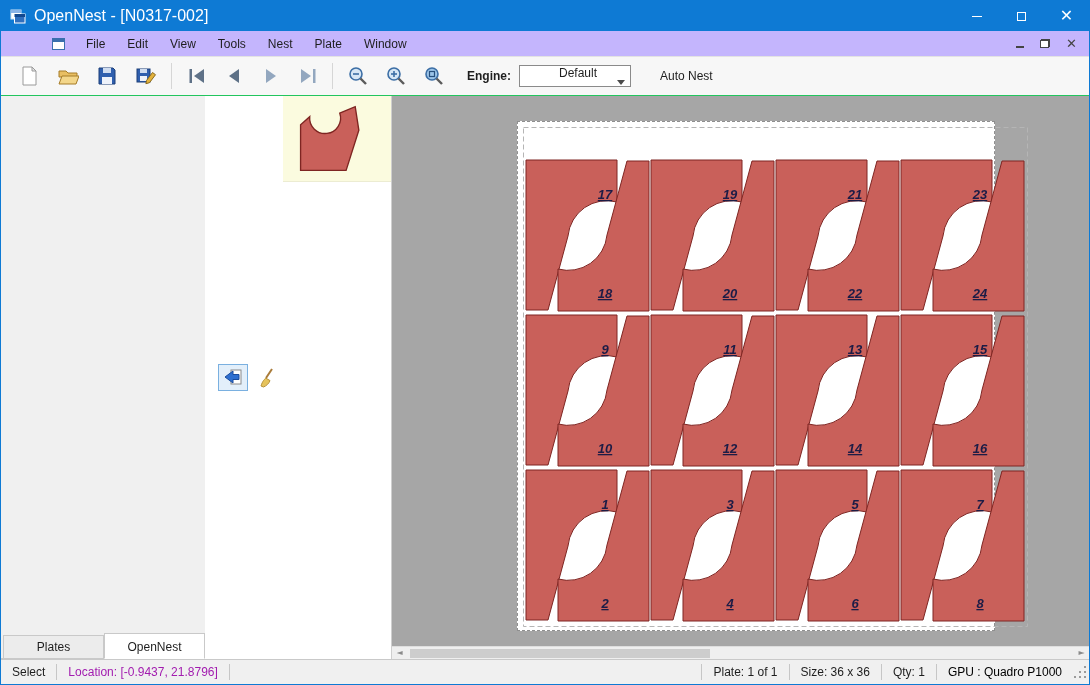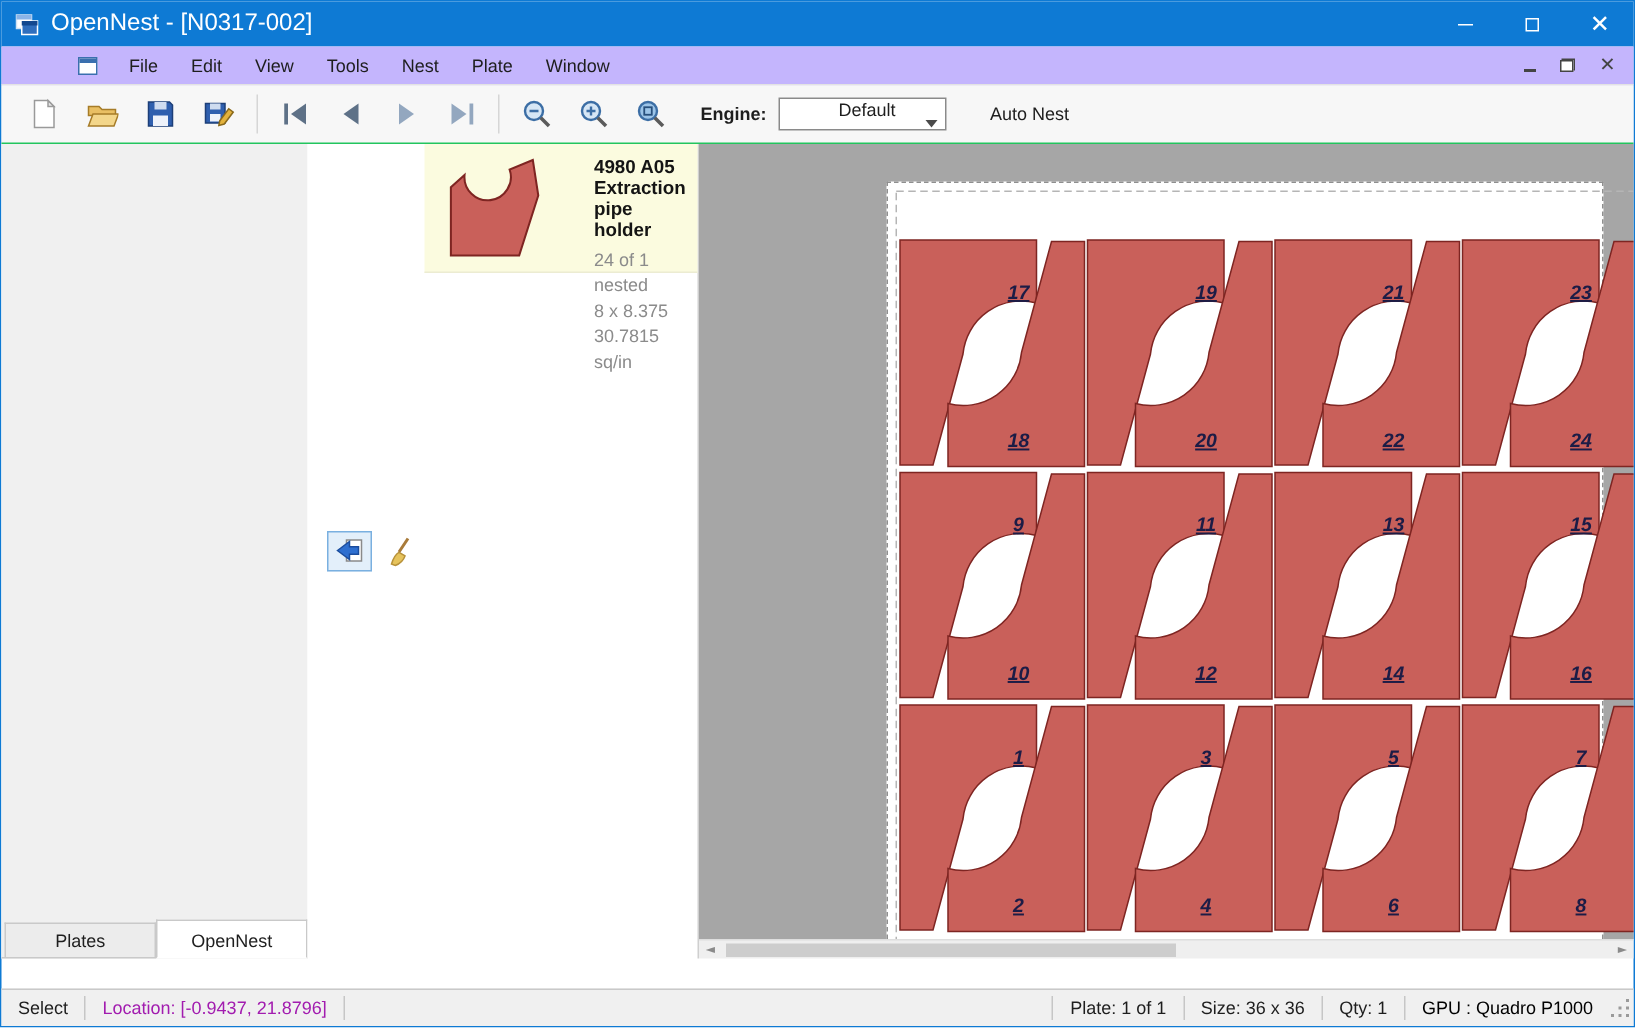--- a/index.html
+++ b/index.html
@@ -59,21 +59,21 @@
   .canvas-wrap{flex:1;display:flex;flex-direction:column;min-width:0;}
   .canvas{flex:1;background:#a6a6a6;position:relative;overflow:hidden;}
   .plate{position:absolute;left:125px;top:25px;width:478px;height:510px;background:#fff;border:1px dashed #8f8f8f;font-style:italic;}
   .plate svg{position:absolute;left:0;top:0;}
   .part-num{font-family:"Liberation Sans",sans-serif;font-size:13px;font-weight:bold;text-decoration:underline;}
   .hscroll{flex:0 0 13px;background:#efefef;border-top:1px solid #dedede;display:flex;align-items:center;}
   .hs-arrow{width:15px;text-align:center;color:#8a8a8a;font-size:8px;line-height:12px;font-family:"DejaVu Sans",sans-serif;}
   .hs-thumb{height:9px;width:300px;background:#cdcdcd;margin-left:3px;}
 
   
-  .statusbar{flex:0 0 25px;background:#f0f0f0;border-top:1px solid #c9c9c9;display:flex;align-items:center;margin-top:20px;}
+  .statusbar{flex:0 0 25px;background:#f0f0f0;border-top:1px solid #c9c9c9;display:flex;align-items:center;}
   .sb-cell{padding:0 11px;white-space:nowrap;}
   .sb-sep{width:1px;height:16px;background:#c6c6c6;}
   .sb-loc{color:#a21caf;}
   .sb-spacer{flex:1;}
   .sb-gpu{color:#000000;}
   .grip{width:16px;height:100%;position:relative;}
   .grip i{position:absolute;width:2px;height:2px;background:#9a9a9a;}
 </style>
 </head>
 <body>
@@ -217,26 +217,20 @@
           <svg width="22" height="22" viewBox="0 0 22 22">
             <line x1="15" y1="2" x2="9" y2="11" stroke="#a97b3a" stroke-width="2"></line>
             <path d="M4,19 C5.5,14 7.5,12 9,11.2 L13,13.6 C12,16.5 9.5,18.8 6.5,20 z" fill="#e6c35c" stroke="#b8923a"></path>
           </svg>
         </div>
       </div>
       <div class="drawing-item">
         <svg class="thumb" viewBox="0 0 88 78">
           <path d="M4,74 L4,24 L14,15 A17,17 0 1 0 47,11 L64,4 L68,30 L54,74 Z" fill="#c9605a" stroke="#7e2522" stroke-width="1.5"></path>
         </svg>
-        <div class="item-text">
-          <div class="item-title">4980 A05 Extraction pipe holder</div>
-          <div class="item-sub">24 of 1 nested</div>
-          <div class="item-sub">8 x 8.375</div>
-          <div class="item-sub">30.7815 sq/in</div>
-        </div>
       </div>
     </div>
 
     <div class="canvas-wrap">
       <div class="canvas">
         <div class="plate">
           <svg id="nest-svg" width="515" height="510" viewBox="0 0 515 510">
             <rect x="5.5" y="5.5" width="504" height="499" fill="none" stroke="#b5b5b5" stroke-dasharray="5,3"></rect>
           <g transform="translate(7,36)">
                 <path d="M1,2 L92,2 L92,44 A39,39 0 0 0 43,78 L23,152 L1,152 Z" fill="#c9605a" stroke="#7e2522" stroke-width="1"></path>

